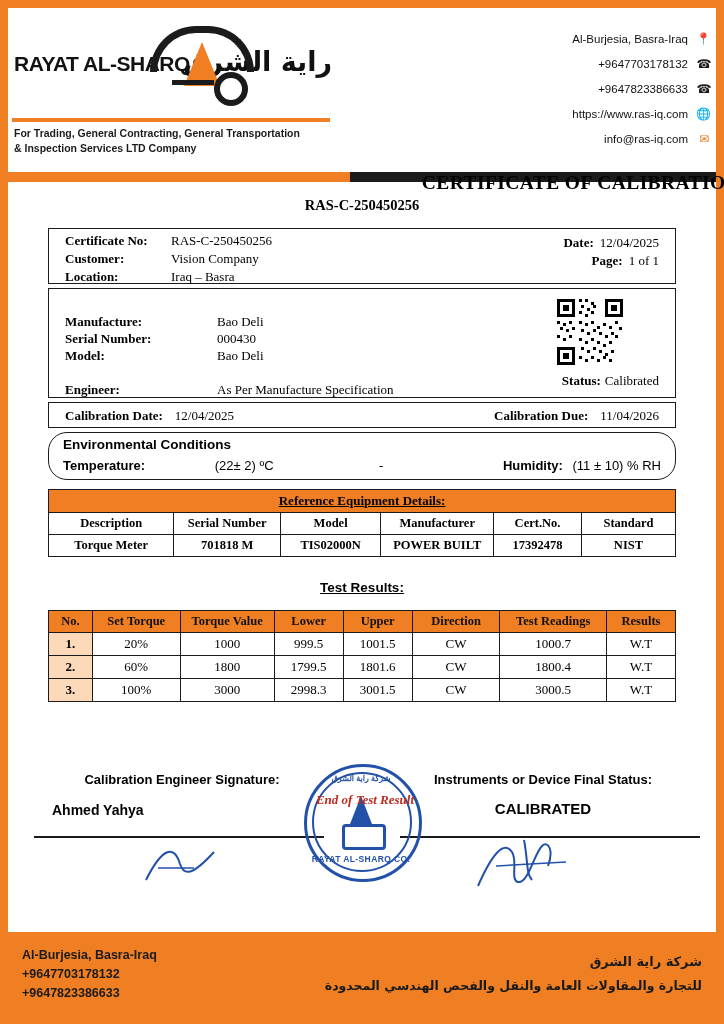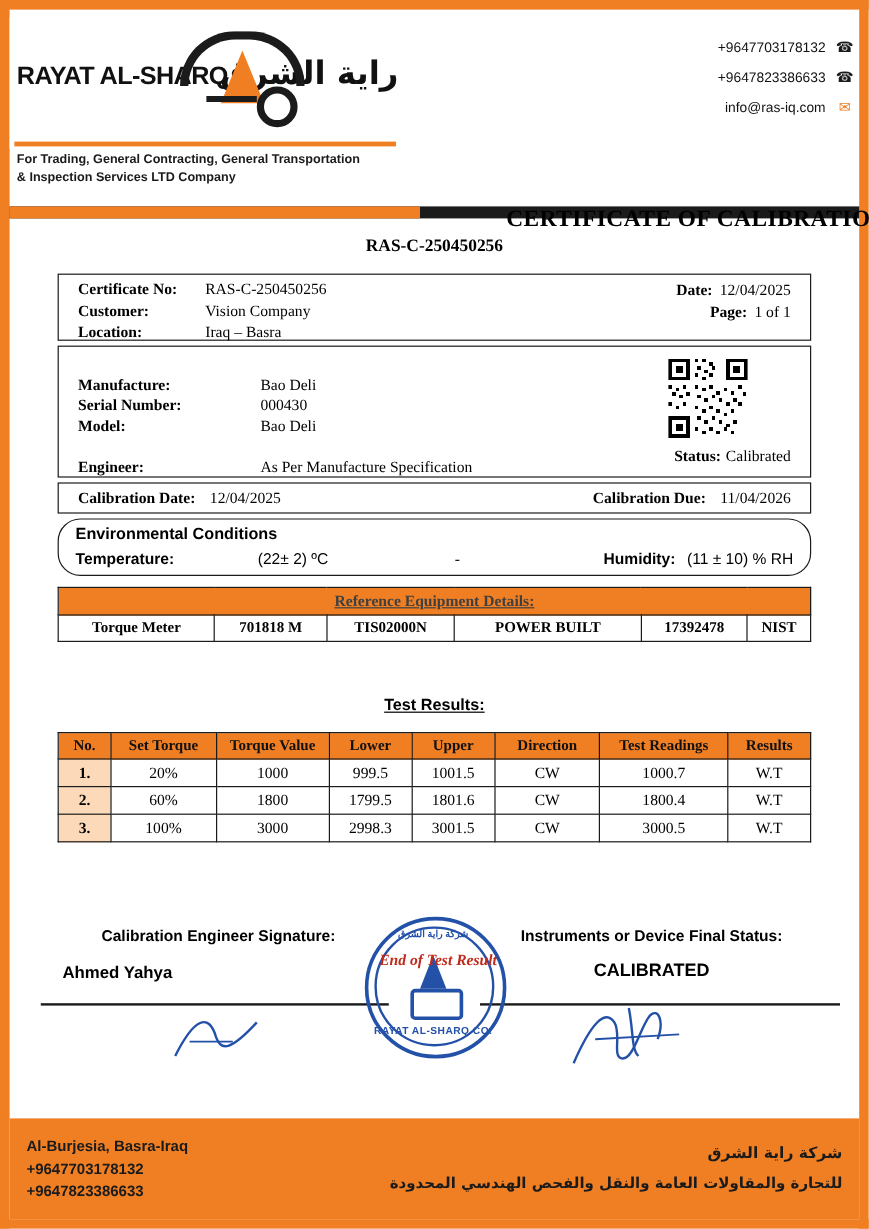--- a/index.html
+++ b/index.html
@@ -251,21 +251,21 @@
     font-family: "Liberation Serif", serif;
     font-size: 12.5px;
   }
   table.tbl td, table.tbl th {
     border: 1.2px solid #1b1b1b;
     text-align: center;
     padding: 2px 2px;
   }
   .ref-title-cell {
     background: #f07f24;
-    color: #404040;
+    color: #000000;
     font-weight: bold;
     font-size: 13px;
     padding: 3px 0 !important;
     text-decoration: underline;
   }
   .ref-head td { font-weight: bold; font-size: 12.5px; padding: 3px 0 !important;}
   .ref-body td { font-weight: bold; font-size: 12.5px; padding: 3px 0 !important;}
 
   
   .test-title {
@@ -443,24 +443,30 @@
     </div>
     <div class="logo-underline"></div>
     <div class="logo-tag">
       <div>For Trading, General Contracting, General Transportation</div>
       <div>&amp; Inspection Services LTD Company</div>
     </div>
   </div>
 
   <div class="contact-block">
     <div class="contact-row">
+      <span>Al-Burjesia, Basra-Iraq</span><span class="ci pin">📍</span>
+    </div>
+    <div class="contact-row">
       <span>+9647703178132</span><span class="ci ph">☎</span>
     </div>
     <div class="contact-row">
       <span>+9647823386633</span><span class="ci ph">☎</span>
+    </div>
+    <div class="contact-row">
+      <span>https://www.ras-iq.com</span><span class="ci web">🌐</span>
     </div>
     <div class="contact-row">
       <span>info@ras-iq.com</span><span class="ci mail">✉</span>
     </div>
   </div>
 </div>
 <div class="header-bar">
   <div class="orange-seg"></div>
 </div>
 
@@ -594,20 +600,28 @@
     <span class="v" style="margin-left:6px;">(11 ± 10) % RH</span>
   </div>
 </div>
 
 <div class="ref-wrap">
   <table class="tbl">
     <tbody>
         <tr>
       <td class="ref-title-cell" colspan="6">Reference Equipment Details:</td>
     </tr>
+    <tr class="ref-head">
+      <td style="width:20%">Description</td>
+      <td style="width:17%">Serial Number</td>
+      <td style="width:16%">Model</td>
+      <td style="width:18%">Manufacturer</td>
+      <td style="width:14%">Cert.No.</td>
+      <td style="width:15%">Standard</td>
+    </tr>
     <tr class="ref-body">
       <td>Torque Meter</td>
       <td>701818 M</td>
       <td>TIS02000N</td>
       <td>POWER BUILT</td>
       <td>17392478</td>
       <td>NIST</td>
     </tr>
   </tbody>
     </table>

